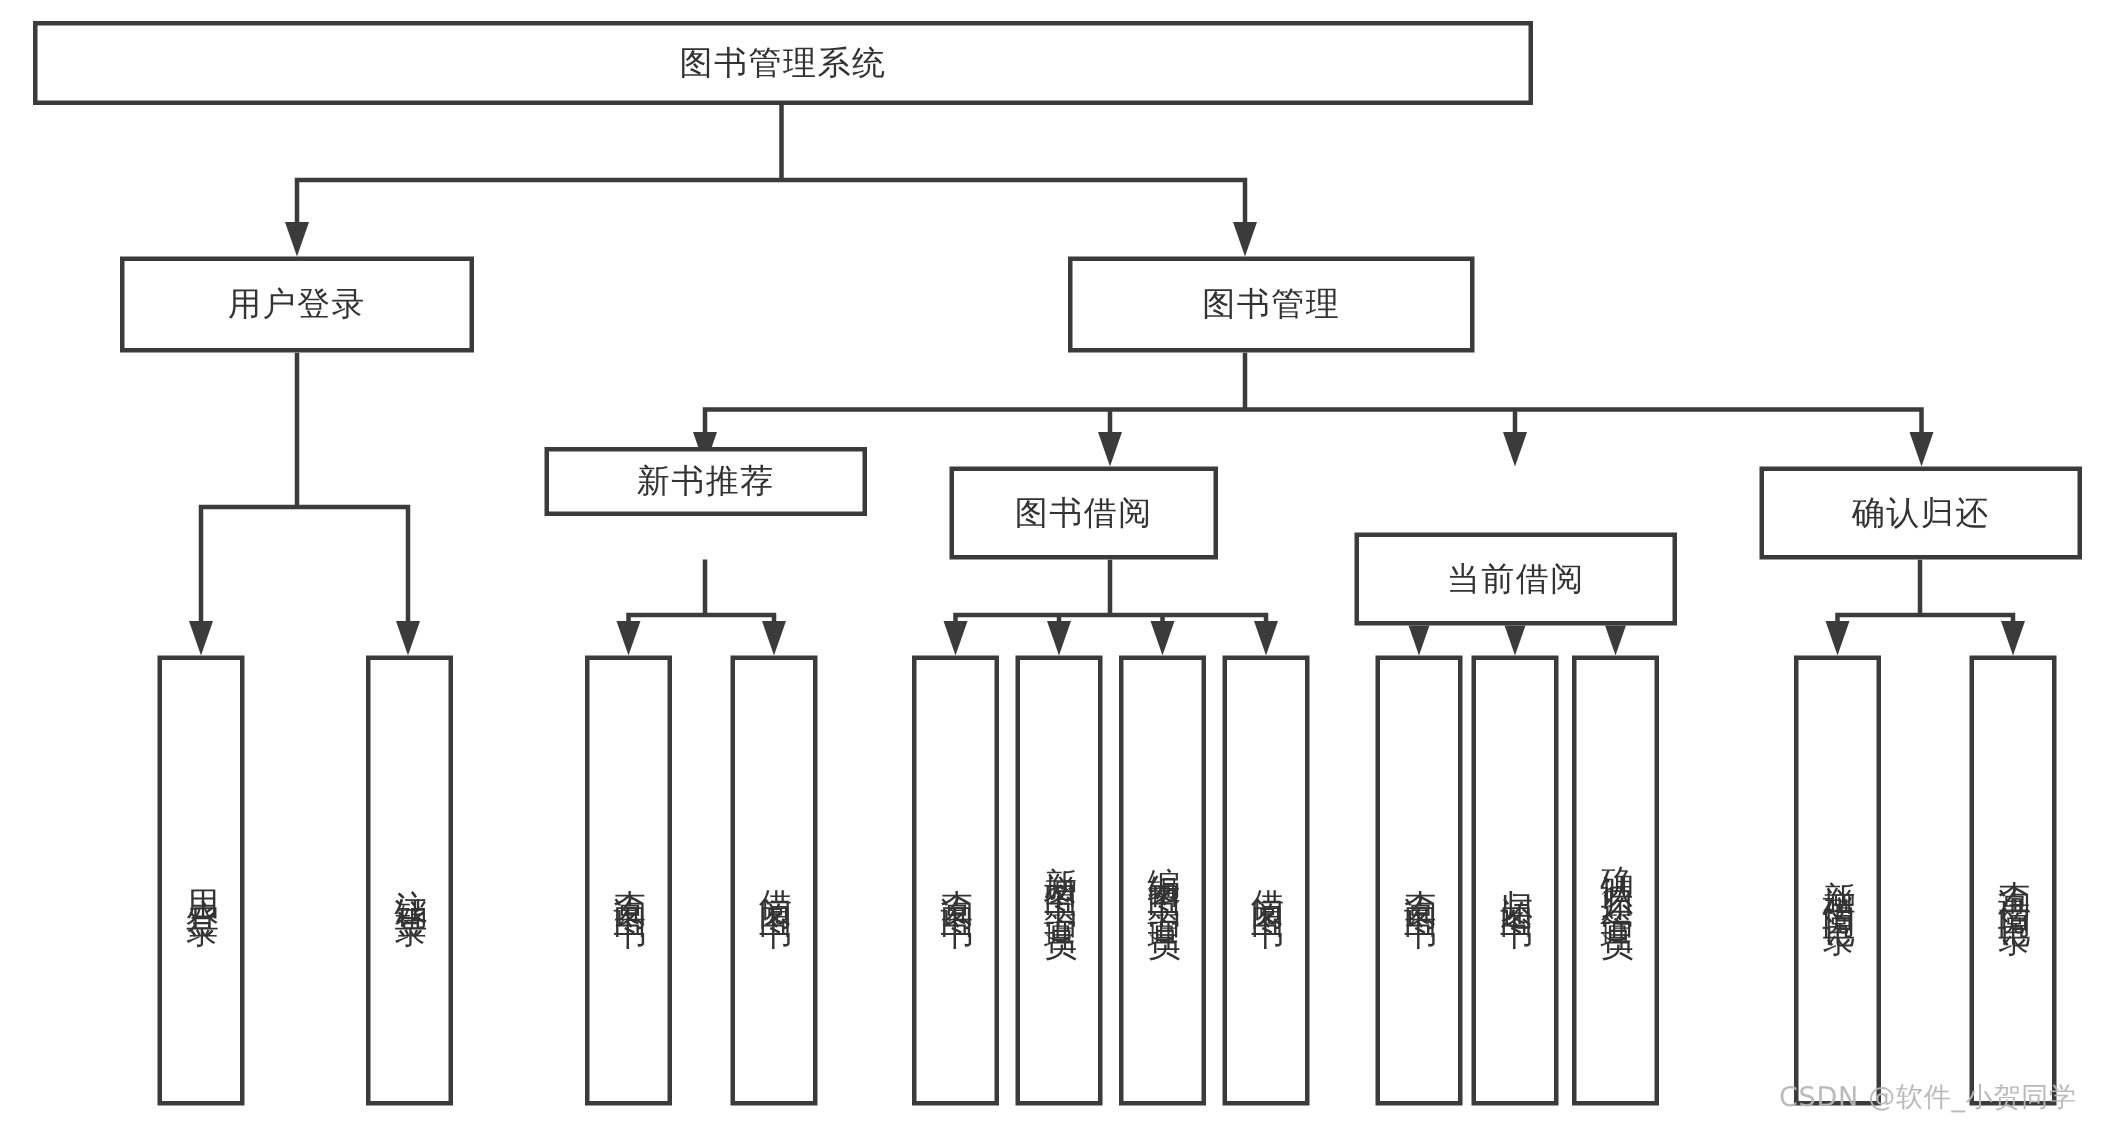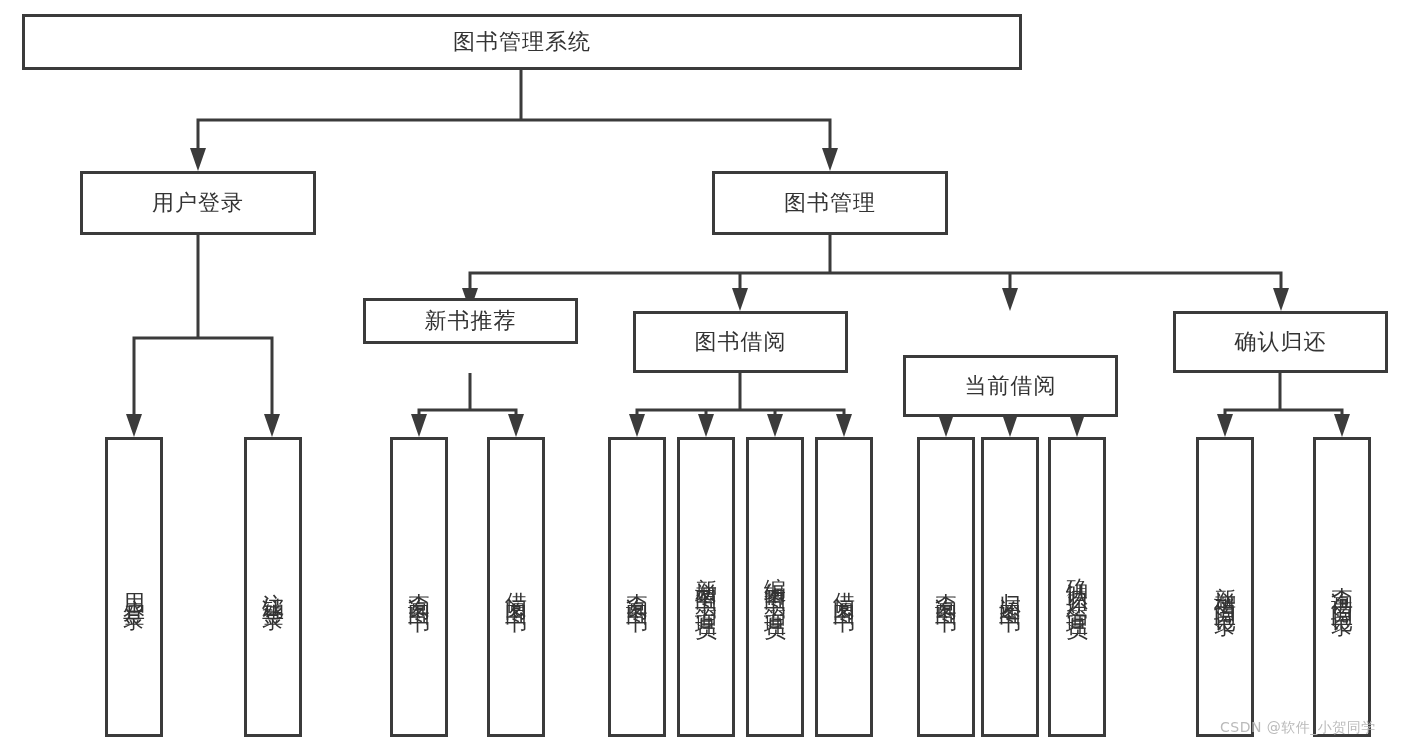--- a/index.html
+++ b/index.html
@@ -31,23 +31,23 @@
   }
   .vbox {
     writing-mode: vertical-rl;
     text-orientation: mixed;
     letter-spacing: 6px;
     line-height: 1;
     font-size: 22px;
   }
   .watermark {
     position: absolute;
-    left: 1220px;
+    left: 1186px;
     top: 719px;
-    font-size: 14px;
+    font-size: 18px;
     color: rgba(182, 182, 182, 0.95);
     letter-spacing: 0.5px;
     white-space: nowrap;
     z-index: 10;
   }
 </style>
 </head>
 <body>
 
 <div class="canvas">
@@ -90,24 +90,24 @@
     <use href="#ah" transform="translate(946,437)"></use>
     <use href="#ah" transform="translate(1010,437)"></use>
     <use href="#ah" transform="translate(1077,437)"></use>
     <use href="#ah" transform="translate(1225,437)"></use>
     <use href="#ah" transform="translate(1342,437)"></use>
   </svg>
 
   <div class="box" style="left:22px; top:14px; width:1000px; height:56px;">图书管理系统</div>
 
   <div class="box" style="left:80px; top:171px; width:236px; height:64px;">用户登录</div>
-  <div class="box" style="left:712px; top:171px; width:236px; height:64px;">图书管理</div>
+  <div class="box" style="left:712px; top:171px; width:271px; height:64px;">图书管理</div>
 
   <div class="box" style="left:363px; top:298px; width:215px; height:46px;">新书推荐</div>
-  <div class="box" style="left:633px; top:311px; width:215px; height:62px;">图书借阅</div>
+  <div class="box" style="left:633px; top:311px; width:179px; height:62px;">图书借阅</div>
   <div class="box" style="left:903px; top:311px; width:215px; height:62px;margin-top:44px;">当前借阅</div>
   <div class="box" style="left:1173px; top:311px; width:215px; height:62px;">确认归还</div>
 
   <div class="box vbox" style="left:105px; top:437px; width:58px; height:300px;">用户登录</div>
   <div class="box vbox" style="left:244px; top:437px; width:58px; height:300px;">注销登录</div>
 
   <div class="box vbox" style="left:390px; top:437px; width:58px; height:300px;">查询图书</div>
   <div class="box vbox" style="left:487px; top:437px; width:58px; height:300px;">借阅图书</div>
 
   <div class="box vbox" style="left:608px; top:437px; width:58px; height:300px;">查询图书</div>

